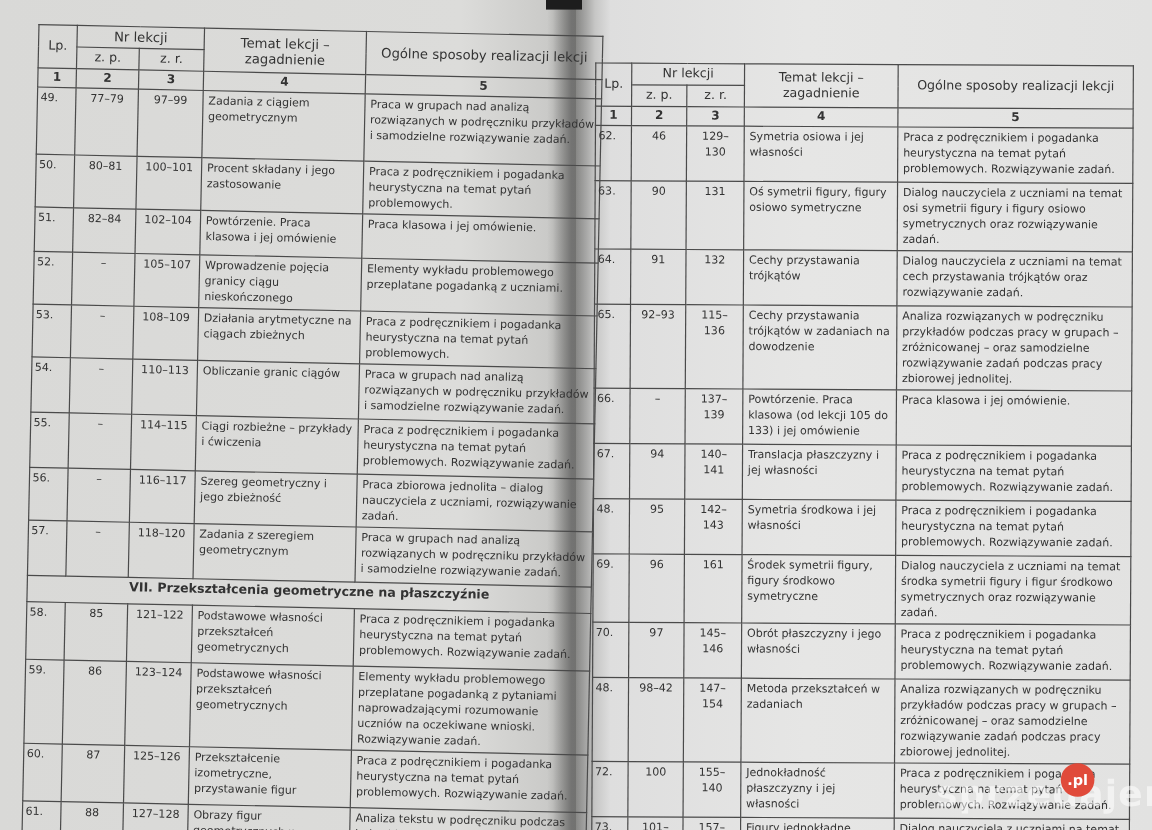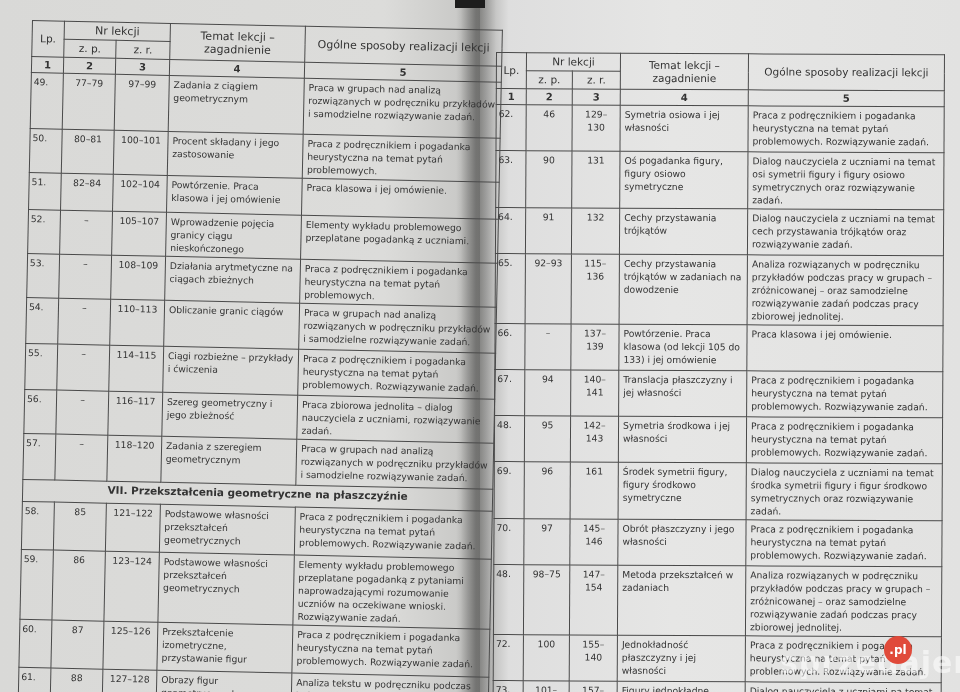--- a/index.html
+++ b/index.html
@@ -215,21 +215,21 @@
     <td class="lp">62.</td>
     <td class="c">46</td>
     <td class="c">129–130</td>
     <td>Symetria osiowa i jej własności</td>
     <td>Praca z podręcznikiem i pogadanka heurystyczna na temat pytań problemowych. Rozwiązywanie zadań.</td>
   </tr>
   <tr style="height:46px">
     <td class="lp">63.</td>
     <td class="c">90</td>
     <td class="c">131</td>
-    <td>Oś pogadanka figury, figury osiowo symetryczne</td>
+    <td>Oś symetrii figury, figury osiowo symetryczne</td>
     <td>Dialog nauczyciela z uczniami na temat osi symetrii figury i figury osiowo symetrycznych oraz rozwiązywanie zadań.</td>
   </tr>
   <tr style="height:46px">
     <td class="lp">64.</td>
     <td class="c">91</td>
     <td class="c">132</td>
     <td>Cechy przystawania trójkątów</td>
     <td>Dialog nauczyciela z uczniami na temat cech przystawania trójkątów oraz rozwiązywanie zadań.</td>
   </tr>
   <tr style="height:60px">
@@ -269,21 +269,21 @@
   </tr>
   <tr style="height:46px">
     <td class="lp">70.</td>
     <td class="c">97</td>
     <td class="c">145–146</td>
     <td>Obrót płaszczyzny i jego własności</td>
     <td>Praca z podręcznikiem i pogadanka heurystyczna na temat pytań problemowych. Rozwiązywanie zadań.</td>
   </tr>
   <tr style="height:60px">
     <td class="lp">48.</td>
-    <td class="c">98–75</td>
+    <td class="c">98–42</td>
     <td class="c">147–154</td>
     <td>Metoda przekształceń w zadaniach</td>
     <td>Analiza rozwiązanych w podręczniku przykładów podczas pracy w grupach – zróżnicowanej – oraz samodzielne rozwiązywanie zadań podczas pracy zbiorowej jednolitej.</td>
   </tr>
   <tr style="height:46px">
     <td class="lp">72.</td>
     <td class="c">100</td>
     <td class="c">155–140</td>
     <td>Jednokładność płaszczyzny i jej własności</td>
     <td>Praca z podręcznikiem i pogadanka heurystyczna na temat pytań problemowych. Rozwiązywanie zadań.</td>

